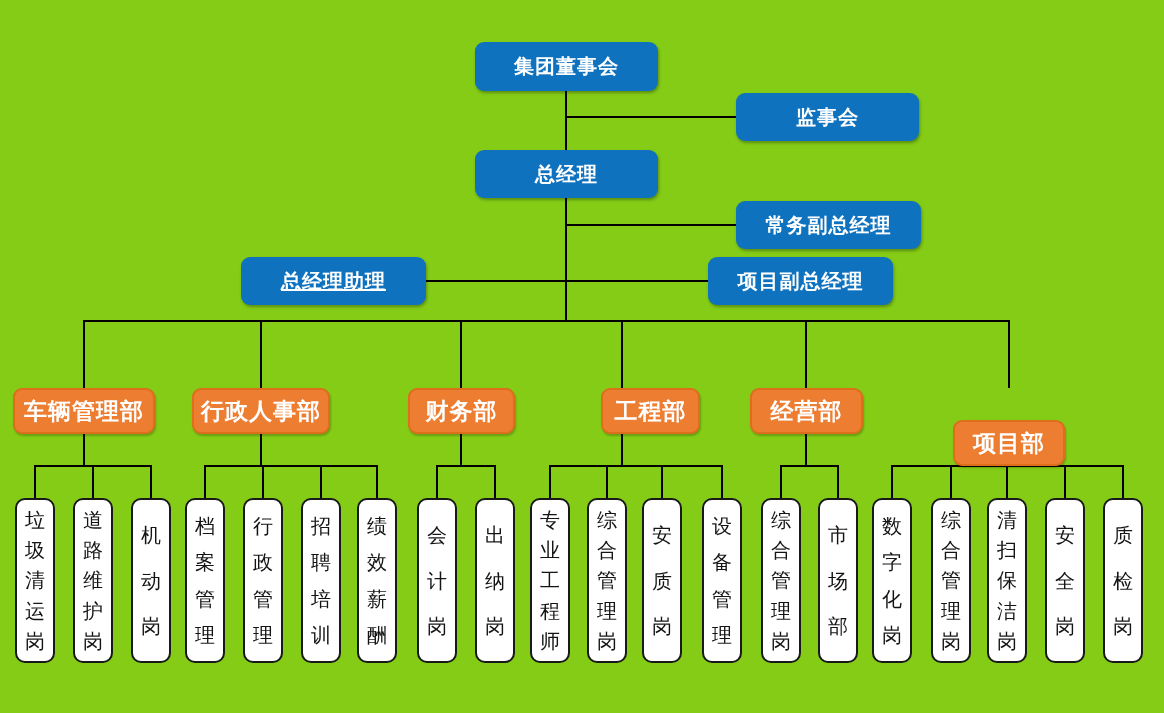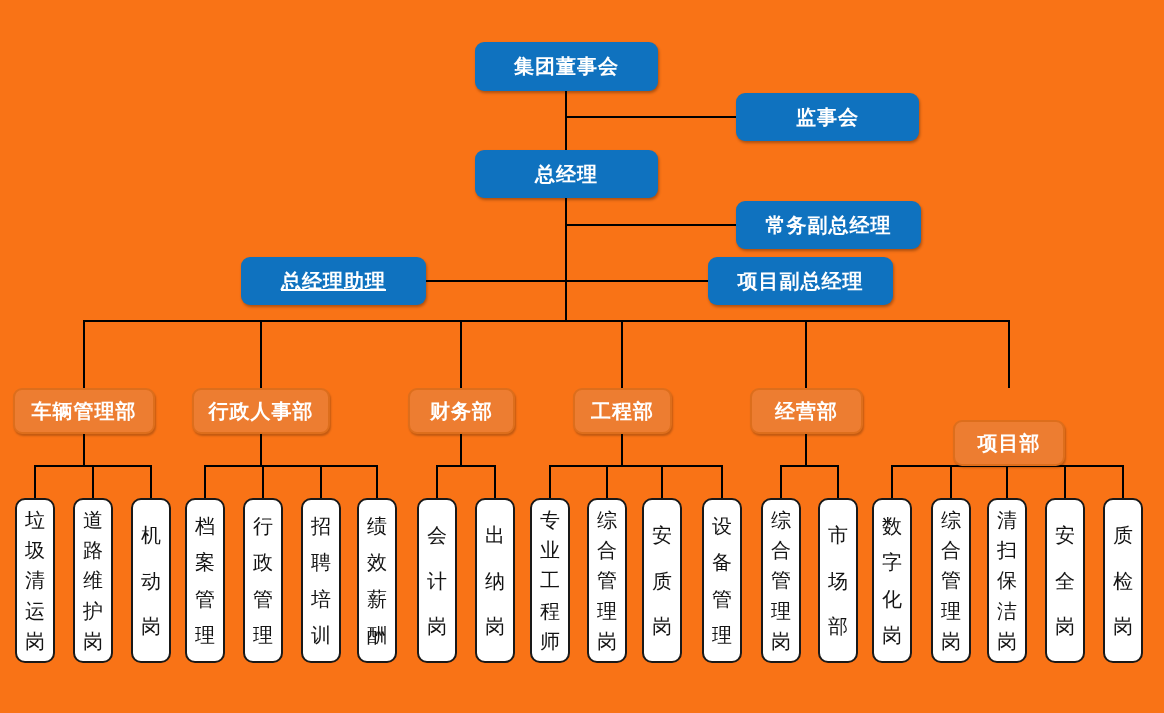--- a/index.html
+++ b/index.html
@@ -1,20 +1,20 @@
 <!DOCTYPE html>
 <html style="--blue: #0F72BF; --orange: #ED7D31; --orange-border: #DD6E1C; --line: #000000; --box-border: #191919;"><head>
 <meta charset="utf-8">
 <title></title>
 <style>
   html,body{margin:0;padding:0;background:#fff;}
   #canvas{
     position:relative;
     width:1164px;height:713px;
-    background:#f97316;
+    background:#84cc16;
     font-family:"Liberation Sans","DejaVu Sans",sans-serif;
     overflow:hidden;
   }
   
   .hl,.vl{position:absolute;background:var(--line,#000);}
   .hl{height:2px;}
   .vl{width:2px;}
   
   .blue{
     position:absolute;height:48px;box-sizing:border-box;
@@ -24,21 +24,21 @@
     display:flex;align-items:center;justify-content:center;
     box-shadow:1px 2px 3px rgba(0,0,0,.30);
     letter-spacing:1px;
   }
   
   .dept{
     position:absolute;top:388px;height:46px;box-sizing:border-box;
     background:var(--orange,#ED7D31);
     border:2px solid var(--orange-border,#DD6E1C);
     border-radius:9px;
-    color:#fff;font-weight:bold;font-size:20px;
+    color:#fff;font-weight:bold;font-size:23px;
     display:flex;align-items:center;justify-content:center;
     box-shadow:1px 2px 2px rgba(0,0,0,.22);
     letter-spacing:1px;
   }
   
   .vbox{
     position:absolute;top:498px;width:40px;height:165px;box-sizing:border-box;
     background:#fff;
     border:2px solid var(--box-border,#191919);
     border-radius:10px;
@@ -111,21 +111,21 @@
   <div class="blue" style="left:475px;top:42px;width:183px;height:49px;">集团董事会</div>
   <div class="blue" style="left:736px;top:93px;width:183px;">监事会</div>
   <div class="blue" style="left:475px;top:150px;width:183px;">总经理</div>
   <div class="blue" style="left:736px;top:201px;width:185px;">常务副总经理</div>
   <div class="blue" style="left:241px;top:257px;width:185px;text-decoration:underline;">总经理助理</div>
   <div class="blue" style="left:708px;top:257px;width:185px;">项目副总经理</div>
 
   <div class="dept" style="left:13px;width:142px;">车辆管理部</div>
   <div class="dept" style="left:192px;width:138px;">行政人事部</div>
   <div class="dept" style="left:408px;width:107px;text-align:center;">财务部</div>
-  <div class="dept" style="left:573px;width:99px;">工程部</div>
+  <div class="dept" style="left:601px;width:99px;">工程部</div>
   <div class="dept" style="left:750px;width:113px;">经营部</div>
   <div class="dept" style="left:953px;width:112px;margin-top:32px;">项目部</div>
 
   <div class="vbox" style="left:15px;">
       <div class="v-chars">
         <span>垃</span>
         <span>圾</span>
         <span>清</span>
         <span>运</span>
         <span>岗</span>

